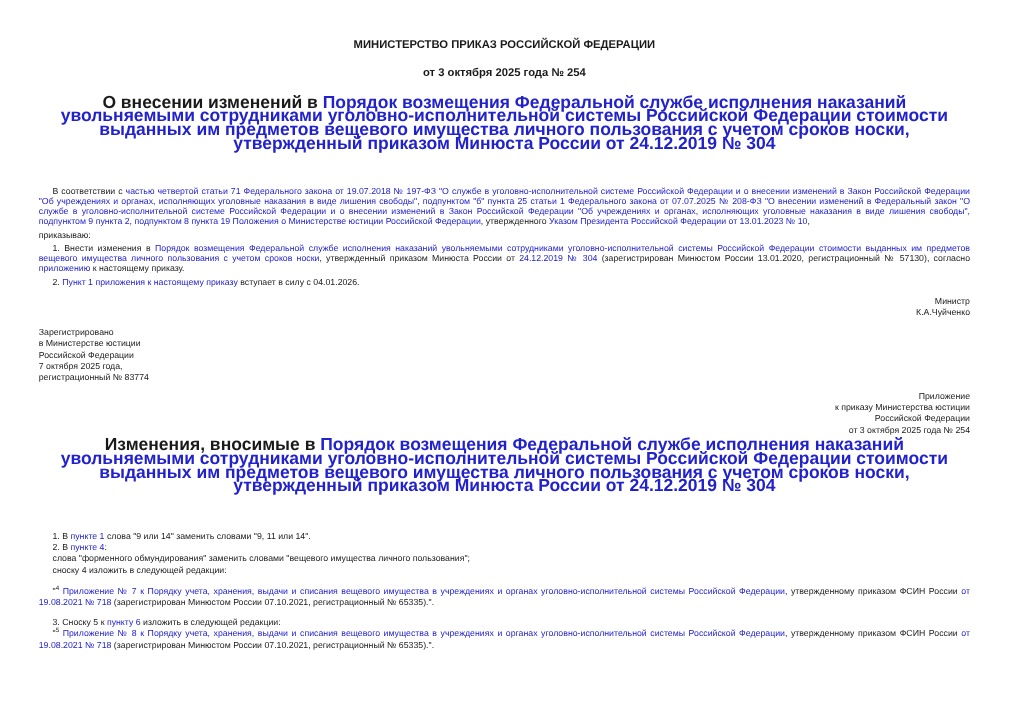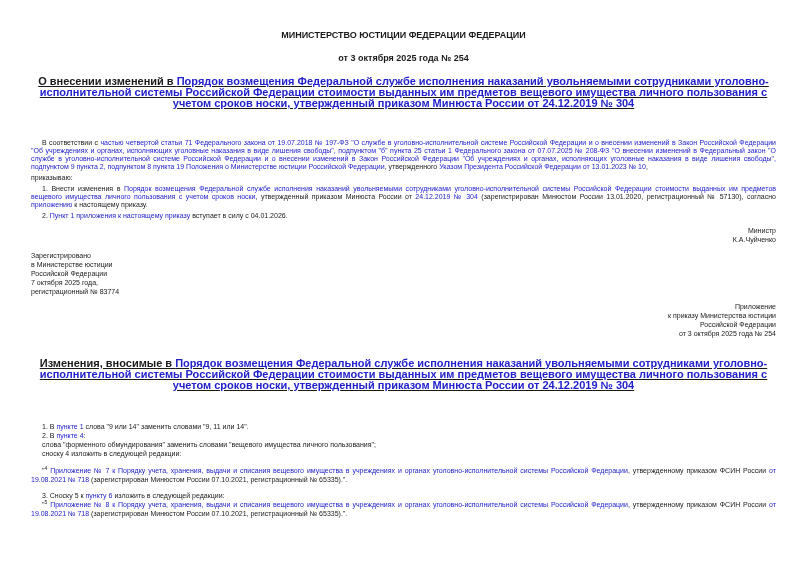--- a/index.html
+++ b/index.html
@@ -8,48 +8,47 @@
     font-family: "Liberation Sans", sans-serif;
     color: #1a1a1a;
     -webkit-font-smoothing: antialiased;
   }
   .page { padding: 30px 31px 0 31px; box-sizing: border-box; }
   .hdr {
     text-align: center; font-weight: 700; font-size: 9px; line-height: 10px;
     margin: 0 0 13px 0;
   }
   .doc-title, .annex-heading {
-    text-align: center; font-weight: 700; font-size: 11px; line-height: 11px;
+    text-align: center; font-weight: 700; font-size: 14px; line-height: 11px;
     margin: 0;
-    text-decoration: underline;
   }
   .body-p {
     font-size: 7px; line-height: 8px; text-align: justify;
     margin: 0;
   }
   .ind { text-indent: 11px; }
   .preamble { margin-top: 30px; }
   .prikaz { margin-top: 3px; text-align: left; }
   .clause { margin-top: 3px; }
   .right-block { text-align: right; font-size: 7px; line-height: 9px; margin-top: 6px; }
   .left-block { text-align: left; font-size: 7px; line-height: 9px; margin-top: 7px; }
-  .annex-heading { margin-top: 20px; }
+  .annex-heading { margin-top: 1px; }
   .annex-list { margin-top: 31px; }
   .annex-list .body-p { line-height: 9px; }
   .fn { margin-top: 8px; }
   .fn2 { margin-top: 7px; }
   .lnk { color: #2222cc; }
   sup { font-size: 5px; line-height: 0; vertical-align: super; }
 </style>
 </head>
 <body>
 
 <div class="page">
 
-  <p class="hdr">МИНИСТЕРСТВО ЮСТИЦИИ ФЕДЕРАЦИИ ФЕДЕРАЦИИ</p>
+  <p class="hdr">МИНИСТЕРСТВО ПРИКАЗ РОССИЙСКОЙ ФЕДЕРАЦИИ</p>
   <p class="hdr">от 3 октября 2025 года № 254</p>
 
   <h1 class="doc-title"><span>О внесении изменений в </span><span class="lnk">Порядок возмещения Федеральной службе исполнения наказаний увольняемыми сотрудниками уголовно-исполнительной системы Российской Федерации стоимости выданных им предметов вещевого имущества личного пользования с учетом сроков носки, утвержденный приказом Минюста России от 24.12.2019 № 304</span></h1>
 
   <p class="body-p ind preamble"><span>В соответствии с </span><span class="lnk">частью четвертой статьи 71 Федерального закона от 19.07.2018 № 197-ФЗ "О службе в уголовно-исполнительной системе Российской Федерации и о внесении изменений в Закон Российской Федерации "Об учреждениях и органах, исполняющих уголовные наказания в виде лишения свободы", подпунктом "б" пункта 25 статьи 1 Федерального закона от 07.07.2025 № 208-ФЗ "О внесении изменений в Федеральный закон "О службе в уголовно-исполнительной системе Российской Федерации и о внесении изменений в Закон Российской Федерации "Об учреждениях и органах, исполняющих уголовные наказания в виде лишения свободы", подпунктом 9 пункта 2, подпунктом 8 пункта 19 Положения о Министерстве юстиции Российской Федерации</span><span>, утвержденного </span><span class="lnk">Указом Президента Российской Федерации от 13.01.2023 № 10</span><span>,</span></p>
   <p class="body-p prikaz"><span>приказываю:</span></p>
 
   <p class="body-p ind clause"><span>1. Внести изменения в </span><span class="lnk">Порядок возмещения Федеральной службе исполнения наказаний увольняемыми сотрудниками уголовно-исполнительной системы Российской Федерации стоимости выданных им предметов вещевого имущества личного пользования с учетом сроков носки</span><span>, утвержденный приказом Минюста России от </span><span class="lnk">24.12.2019 № 304</span><span> (зарегистрирован Минюстом России 13.01.2020, регистрационный № 57130), согласно </span><span class="lnk">приложению</span><span> к настоящему приказу.</span></p>
   <p class="body-p ind clause"><span>2. </span><span class="lnk">Пункт 1 приложения к настоящему приказу</span><span> вступает в силу с 04.01.2026.</span></p>
 

